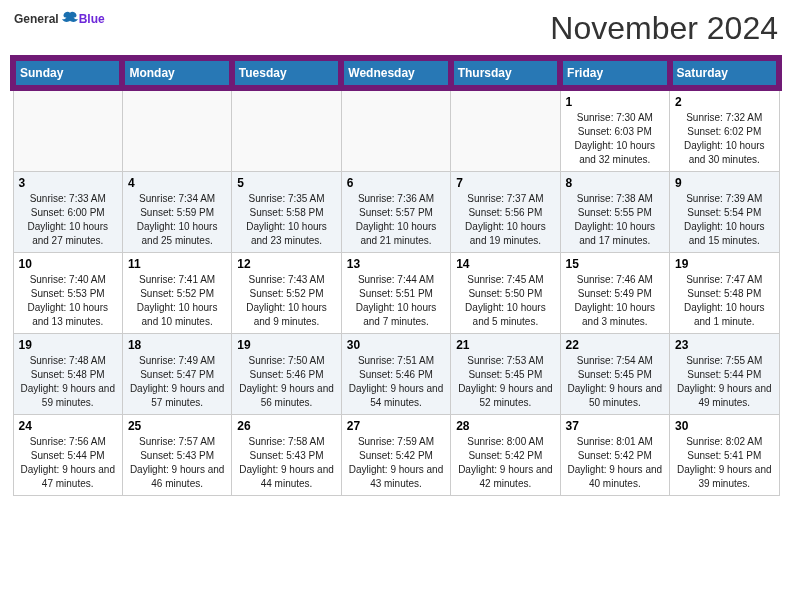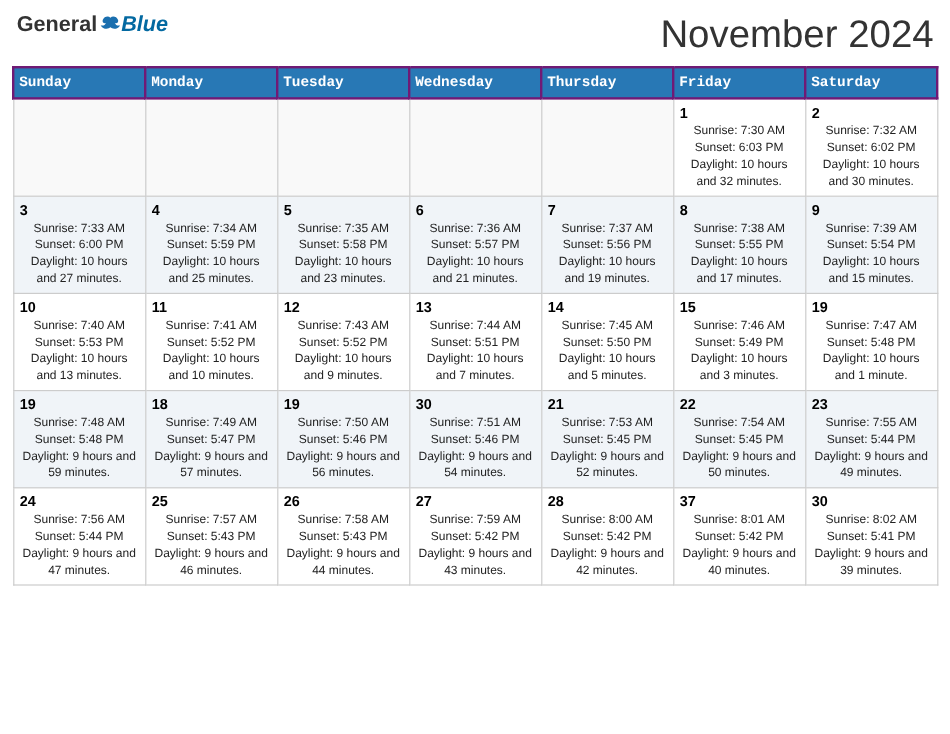--- a/index.html
+++ b/index.html
@@ -18,25 +18,25 @@
       padding: 0 4px;
     }
     .logo {
       display: flex;
       flex-direction: column;
       align-items: flex-start;
     }
     .logo-text {
       display: flex;
       align-items: center;
-      font-size: 18px;
+      font-size: 12px;
       font-weight: bold;
     }
     .logo-general { color: #333; }
-    .logo-blue { color: #0369a1; font-style: italic; }
+    .logo-blue { color: #6d28d9; }
     .logo-bird {
       width: 18px;
       height: 18px;
       margin-left: 2px;
     }
     .title-block {
       text-align: right;
     }
     .month-title {
       font-size: 32px;
@@ -52,22 +52,21 @@
       width: 100%;
       border-collapse: collapse;
       font-size: 11px;
     }
     .calendar th {
       background: #2878b5;
       color: #fff;
       padding: 5px 4px;
       text-align: left;
       font-size: 12px;
-      border: 2px solid #701a75;
-      font-family: Liberation Mono, monospace;
+      border: 6px solid #701a75;
     }
     .calendar td {
       vertical-align: top;
       padding: 4px 5px;
       border: 1px solid #ccc;
       width: calc(100% / 7);
       min-height: 80px;
       background: #fff;
     }
     .calendar td.empty {

